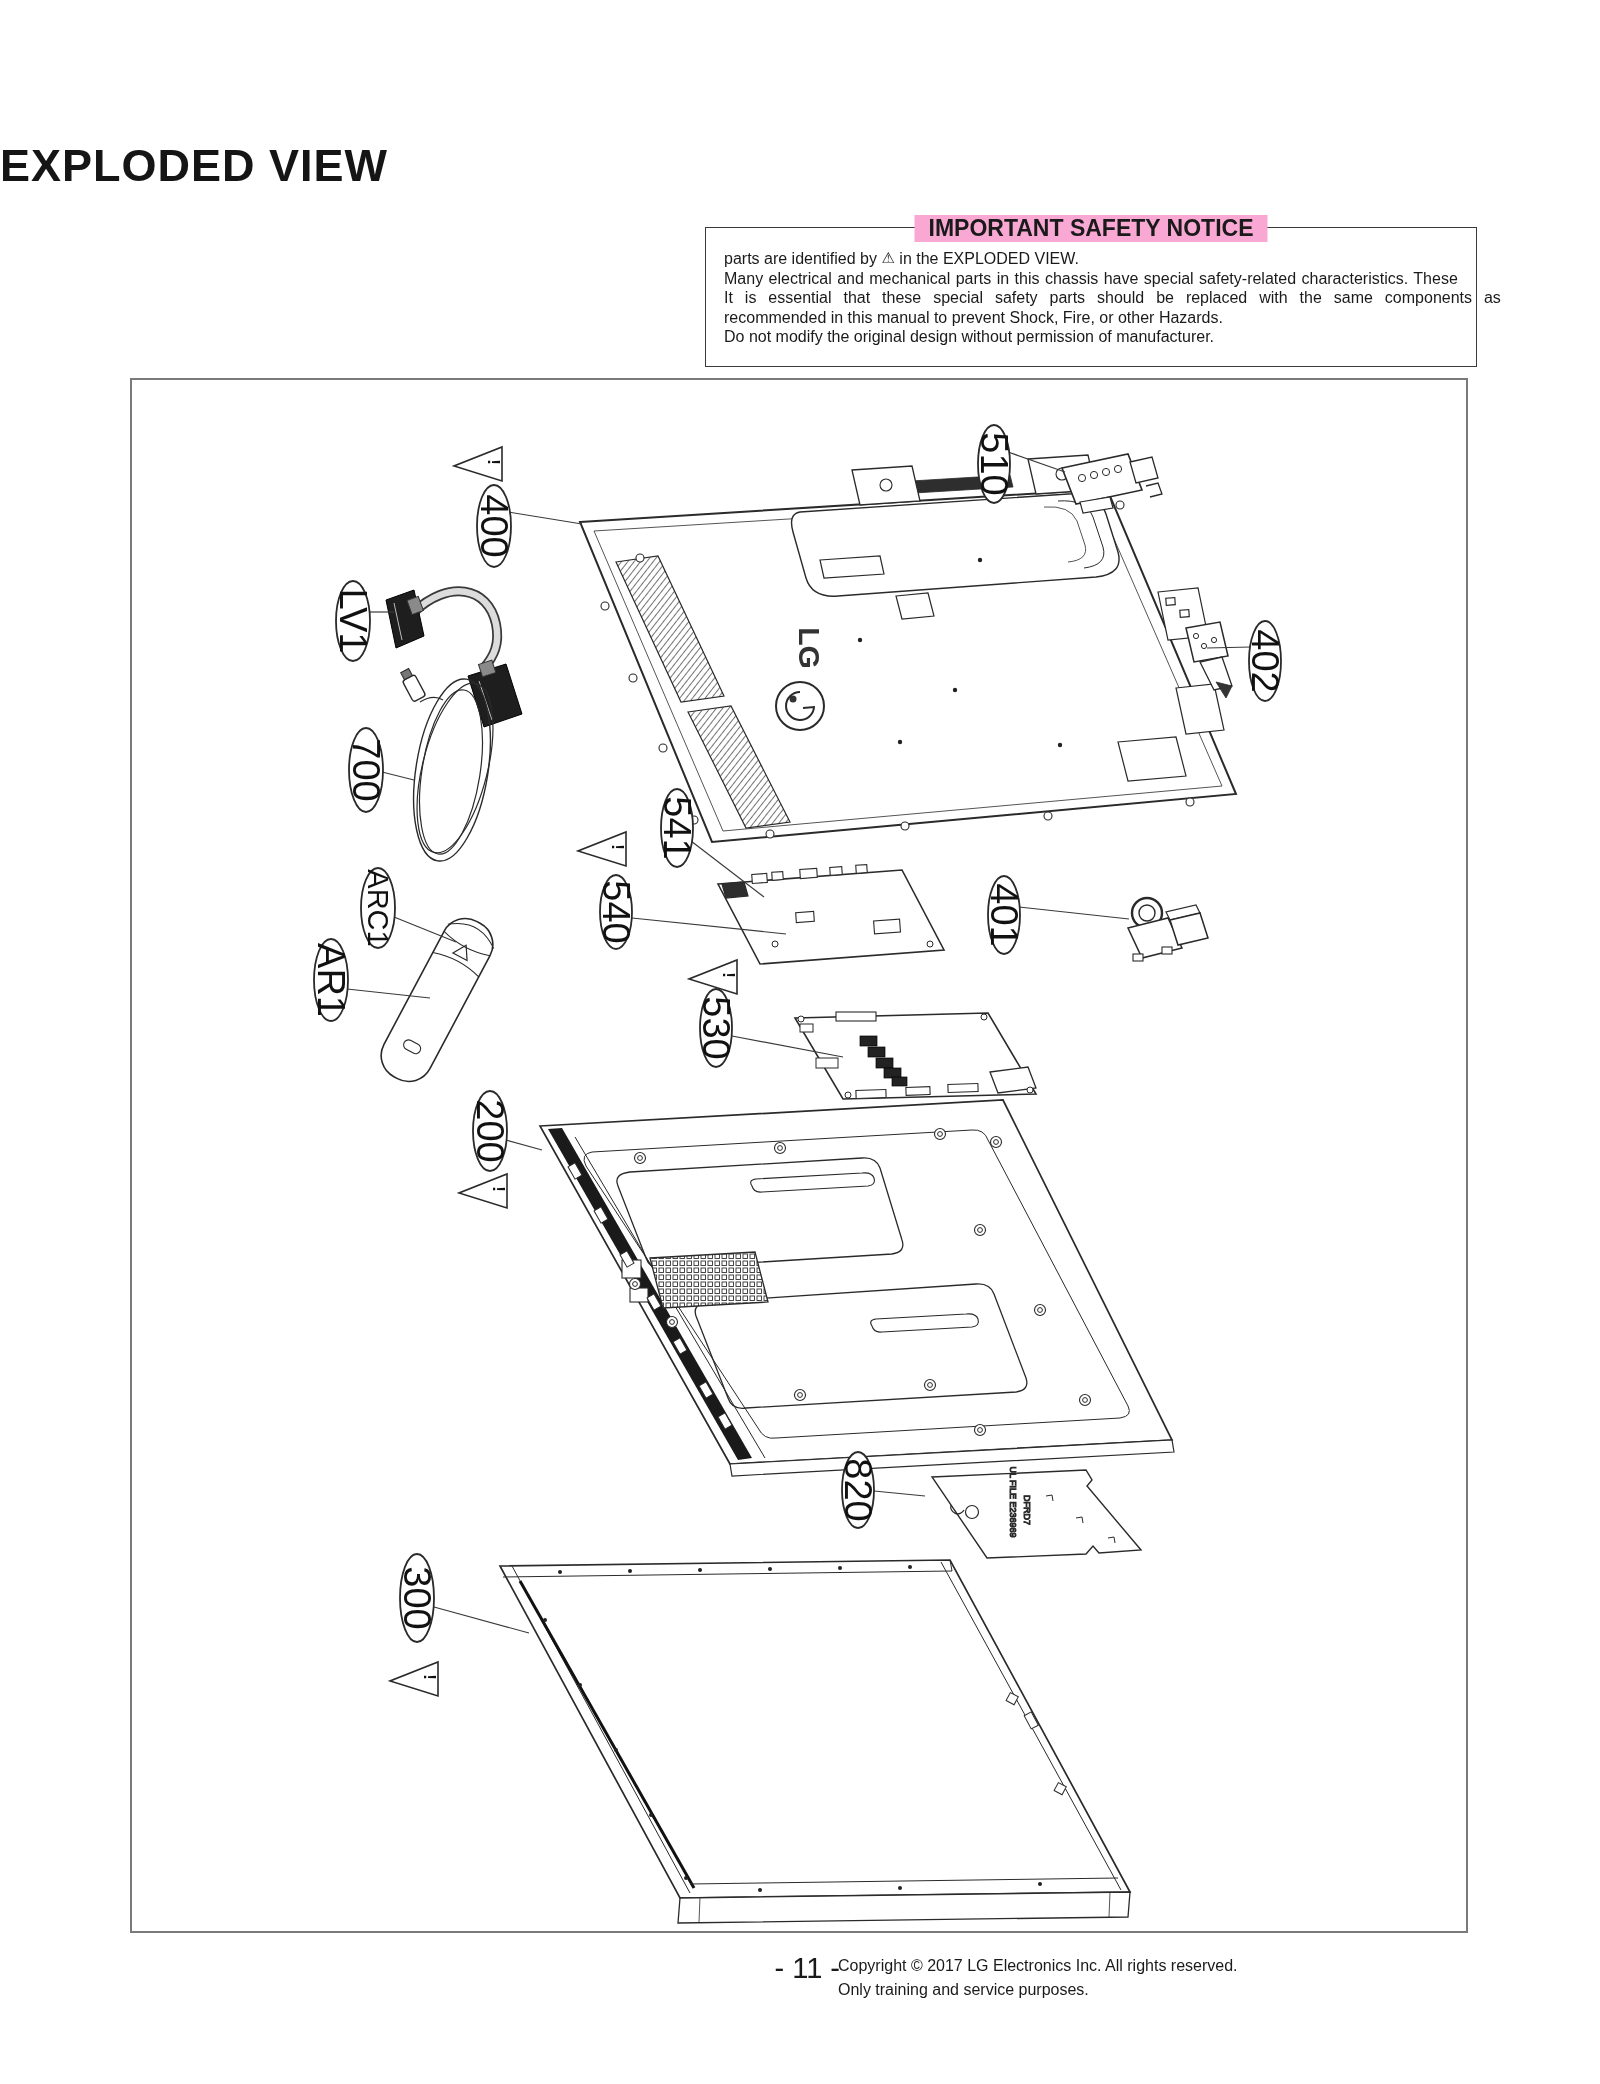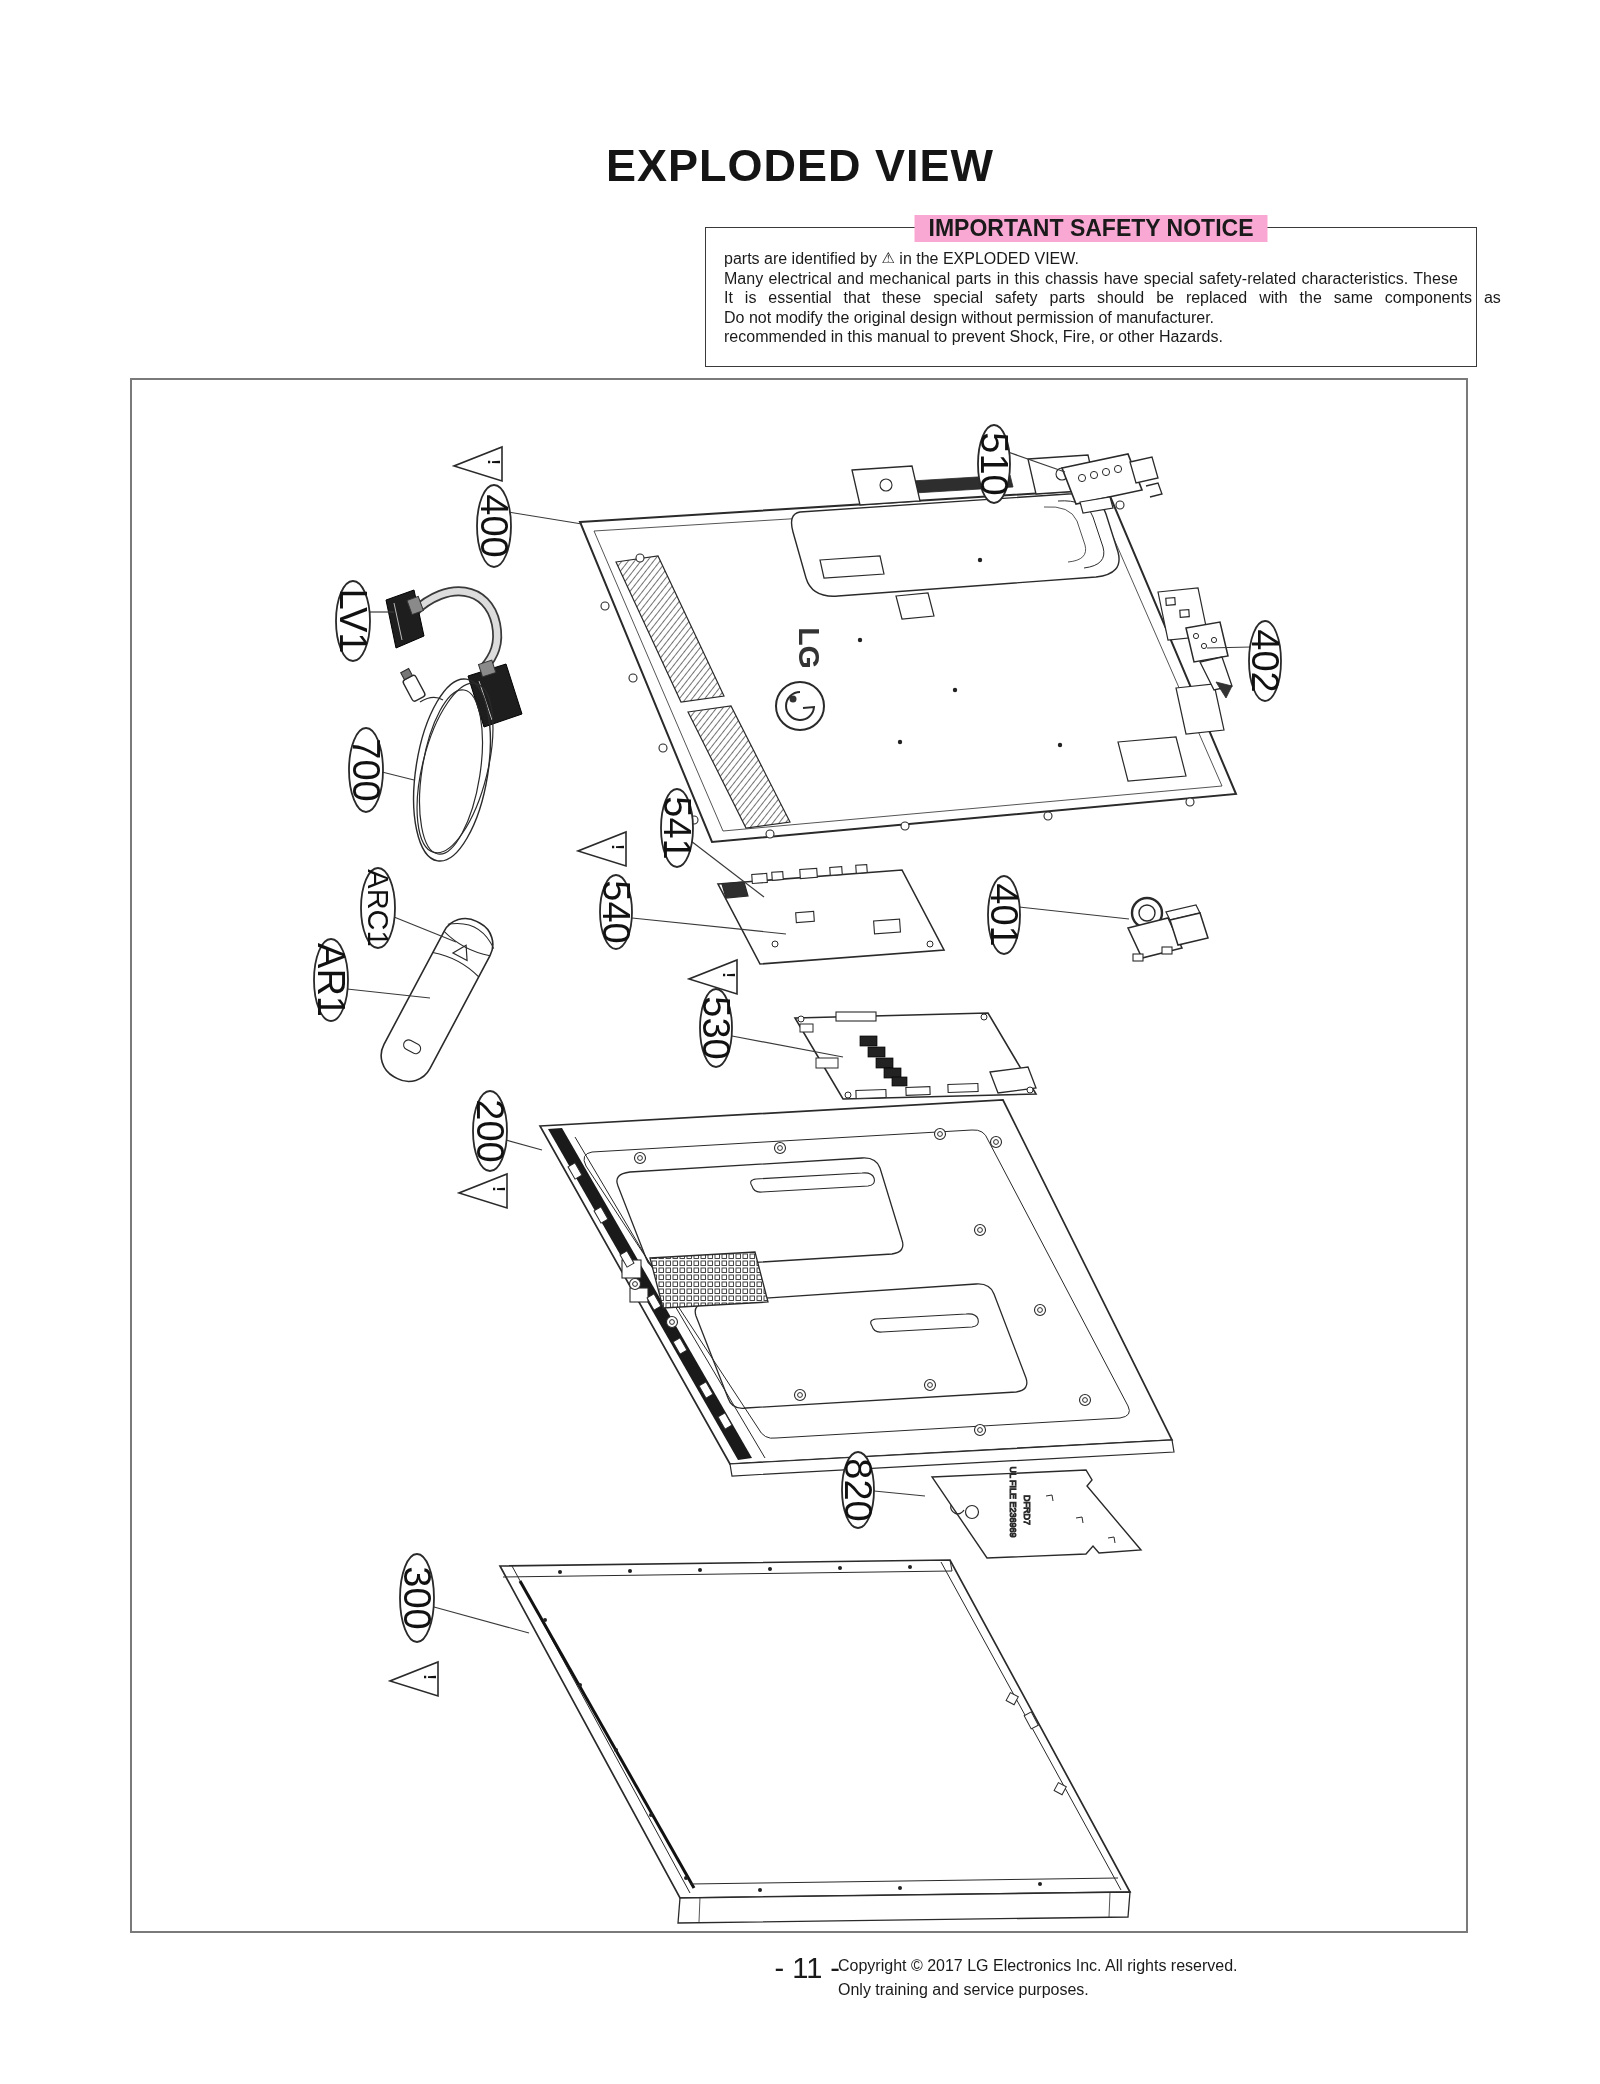--- a/index.html
+++ b/index.html
@@ -1,18 +1,18 @@
 <!DOCTYPE html>
 <html><head>
 <meta charset="utf-8">
 <style>
   html,body{margin:0;padding:0;background:#fff;}
   #page{position:relative;width:1600px;height:2084px;background:#fff;overflow:hidden;
         font-family:"Liberation Sans",sans-serif;color:#111;}
-  #title{position:absolute;left:0;right:0;top:140px;text-align:center;
+  #title{position:absolute;left:0;right:0;top:140px;
          font-size:45px;font-weight:bold;letter-spacing:1px;color:#151515;}
   
   #notice{position:absolute;left:705px;top:227px;width:772px;height:140px;
           border:1.6px solid #3a3a3a;background:#fff;box-sizing:border-box;}
   #notice .head{position:absolute;left:50%;top:-13px;transform:translateX(-50%);
           background:#f9a8d4;padding:0 14px;font-size:23px;font-weight:bold;white-space:nowrap;color:#1a1a1a;}
   #notice .body{position:absolute;left:18px;top:21px;right:14px;font-size:16px;line-height:19.5px;color:#1a1a1a;}
   #notice .ln{white-space:nowrap;}
   #notice .ln.j1{word-spacing:1px;}
   #notice .ln.j3{word-spacing:7.5px;}
@@ -38,22 +38,22 @@
 <div id="page">
 
   <div id="title">EXPLODED VIEW</div>
 
   <div id="notice">
     <div class="head">IMPORTANT SAFETY NOTICE</div>
     <div class="body">
       <div class="ln"><span>parts are identified by </span><span class="warnsym">⚠</span><span> in the EXPLODED VIEW.</span></div>
       <div class="ln j1">Many electrical and mechanical parts in this chassis have special safety-related characteristics. These</div>
       <div class="ln j3">It is essential that these special safety parts should be replaced with the same components as</div>
+      <div class="ln">recommended in this manual to prevent Shock, Fire, or other Hazards.</div>
       <div class="ln">Do not modify the original design without permission of manufacturer.</div>
-      <div class="ln">recommended in this manual to prevent Shock, Fire, or other Hazards.</div>
     </div>
   </div>
 
   <div id="diagram-border"></div>
 
   <svg id="art" width="1600" height="2084" viewBox="0 0 1600 2084">
     <defs>
       <pattern id="vent" width="5" height="5" patternUnits="userSpaceOnUse" patternTransform="rotate(38)">
         <rect width="5" height="5" fill="#fff"></rect>
         <line x1="0" y1="0" x2="0" y2="5" stroke="#444" stroke-width="1.5"></line>

